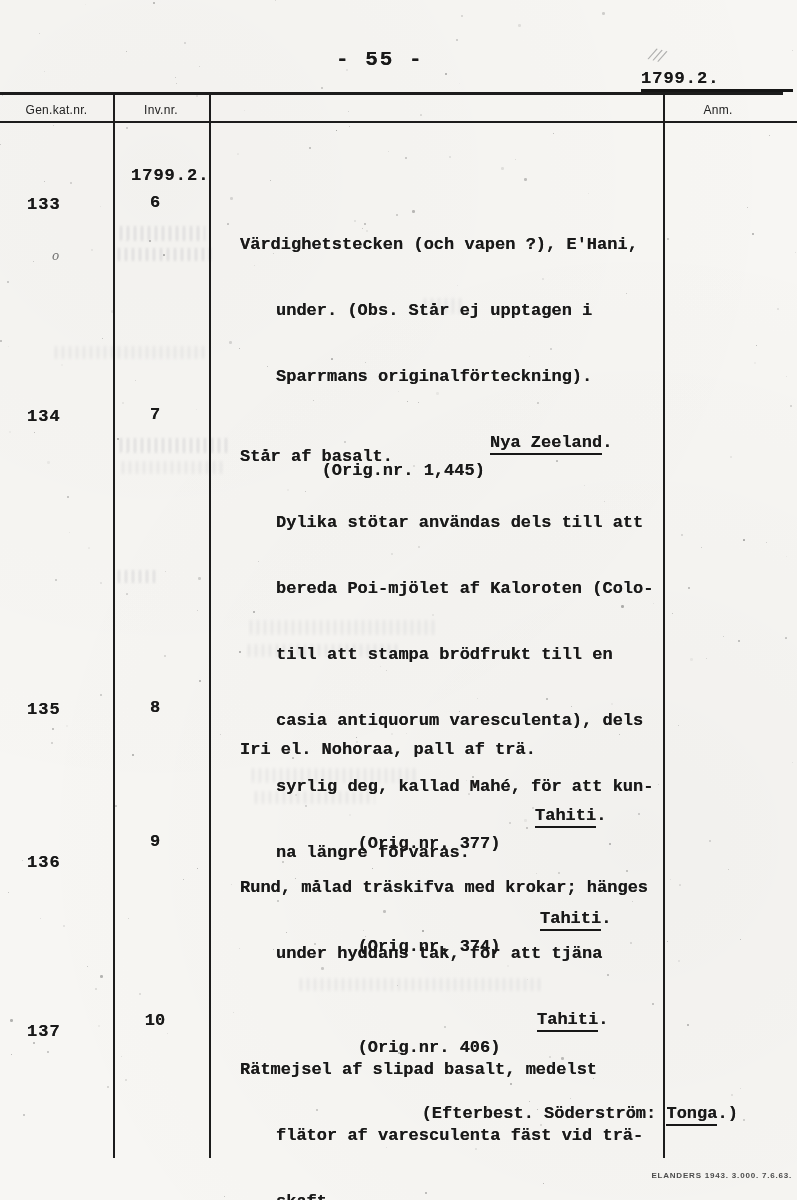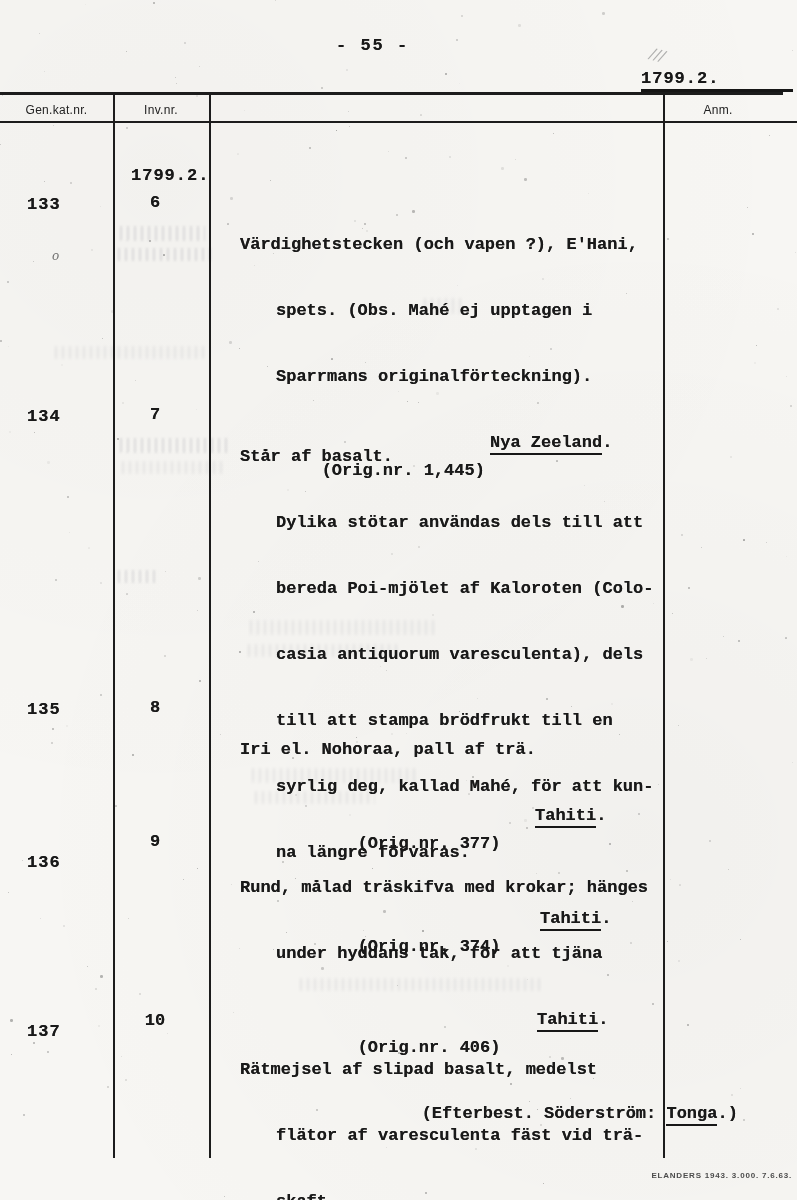--- a/index.html
+++ b/index.html
@@ -16,21 +16,21 @@
       radial-gradient(circle at 20% 15%, rgba(0,0,0,0.02), transparent 55%),
       radial-gradient(circle at 80% 70%, rgba(0,0,0,0.025), transparent 60%),
       #f7f6f3;
   }
   .tw{
     font-family:"Liberation Mono","DejaVu Sans Mono",monospace;
     font-weight:700;font-size:17px;color:#191919;
     text-shadow:0 0 0.5px rgba(10,10,10,0.75);
     white-space:pre;
   }
-  .pageno{position:absolute;left:336px;top:36px;font-size:17px;letter-spacing:2px;}
+  .pageno{position:absolute;left:336px;top:48px;font-size:21px;letter-spacing:2px;}
   .catref{
     position:absolute;left:641px;top:69px;width:152px;
     font-size:17px;letter-spacing:1px;
     border-bottom:3px solid #161616;padding-bottom:1px;
   }
   .corner-mark{
     position:absolute;left:650px;top:46px;color:#8a8a8a;
     font-size:15px;transform:rotate(14deg);opacity:.65;
     font-family:"DejaVu Serif",serif;font-style:italic;
   }
@@ -365,38 +365,38 @@
 
   <div class="margin-mark">o</div>
 
   <div class="group-heading tw">1799.2.</div>
 
   <div class="entry" style="top:193px">
     <div class="gen tw">133</div>
     <div class="inv tw">6</div>
     <div class="desc tw">
       <div class="line">Värdighetstecken (och vapen ?), E'Hani,</div>
-      <div class="line ind">spets. (Obs. Mahé ej upptagen i</div>
+      <div class="line ind">under. (Obs. Står ej upptagen i</div>
       <div class="line ind">Sparrmans originalförteckning).</div>
       <div class="line">
         <span>(Orig.nr. 1,445)</span>
         <span class="place" style="left:250px"><span class="uline">Nya Zeeland</span><span>.</span></span>
       </div>
     </div>
   </div>
 
   <div class="entry" style="top:405px">
     <div class="gen tw">134</div>
     <div class="inv tw">7</div>
     <div class="desc tw">
       <div class="line">Står af basalt.</div>
       <div class="line ind">Dylika stötar användas dels till att</div>
       <div class="line ind">bereda Poi-mjölet af Kaloroten (Colo-</div>
+      <div class="line ind">till att stampa brödfrukt till en</div>
       <div class="line ind">casia antiquorum varesculenta), dels</div>
-      <div class="line ind">till att stampa brödfrukt till en</div>
       <div class="line ind">syrlig deg, kallad Mahé, för att kun-</div>
       <div class="line ind">na längre förvaras.</div>
       <div class="line ind">
         <span>(Orig.nr. 374)</span>
         <span class="place" style="left:300px"><span class="uline">Tahiti</span><span>.</span></span>
       </div>
     </div>
   </div>
 
   <div class="entry" style="top:698px">

